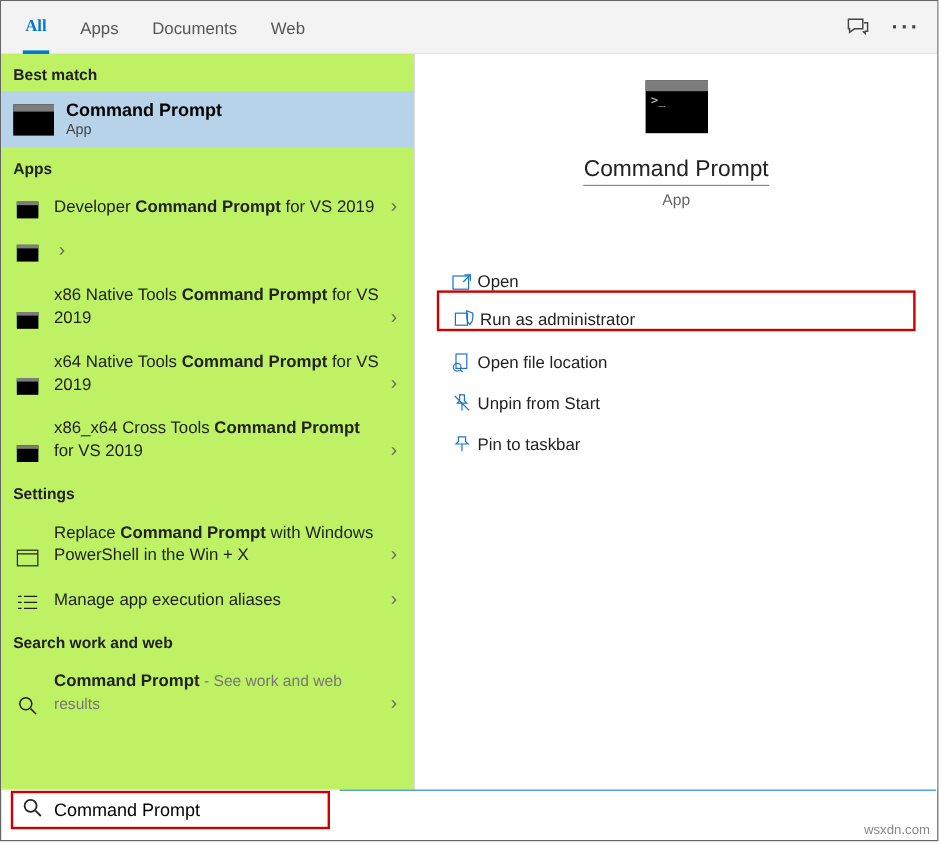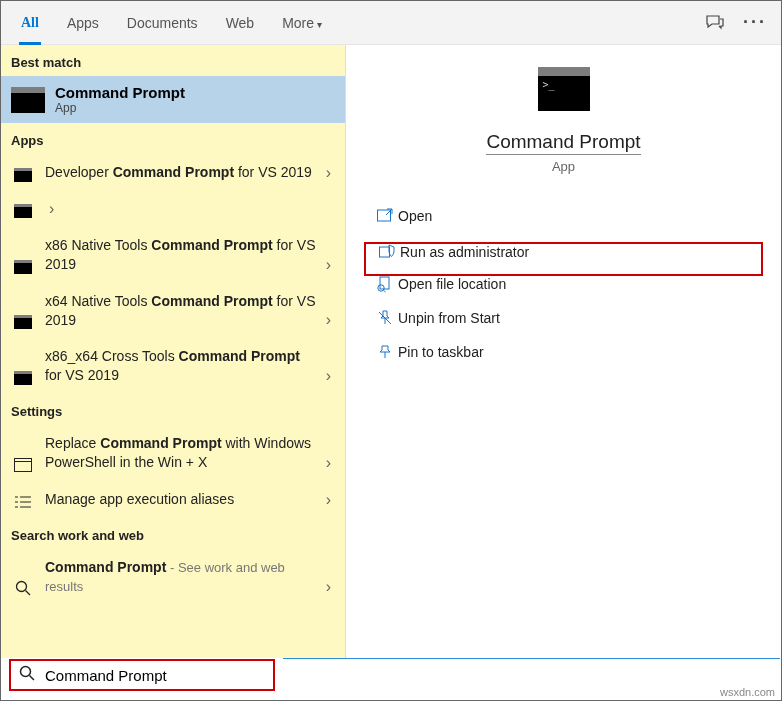--- a/index.html
+++ b/index.html
@@ -11,21 +11,21 @@
   .tab { padding: 0 14px; height: 44px; line-height: 44px; font-size: 14px; color: #555; cursor: pointer; }
   .tab.active { color: #0078d4; font-weight: 600; position: relative; font-family: Liberation Serif, serif; }
   .tab.active::after { content: ""; position: absolute; left: 12px; right: 12px; bottom: 0; height: 3px; background: #0078d4; }
   .tab .chev { font-size: 10px; margin-left: 3px; }
   .tabs-spacer { flex: 1; }
   .feedback-icon, .more-icon { width: 40px; height: 44px; display: flex; align-items: center; justify-content: center; color: #444; cursor: pointer; font-size: 18px; }
   .more-icon { letter-spacing: 2px; font-weight: bold; }
 
   
   .main { display: flex; height: 613px; }
-  .left { width: 345px; background: #fef9c3; border-right: 1px solid #ddd; overflow: hidden; }
+  .left { width: 345px; background: #bef264; border-right: 1px solid #ddd; overflow: hidden; }
   .right { flex: 1; background: #fff; padding-top: 22px; }
 
   .section-label { font-size: 13px; font-weight: 600; color: #222; padding: 10px 10px 6px 10px; }
 
   .best-match { display: flex; align-items: center; background: #b6d3ea; padding: 8px 10px; }
   .cmd-icon { width: 34px; height: 26px; background: #000; margin-right: 10px; position: relative; }
   .cmd-icon::before { content: ""; position: absolute; top: 0; left: 0; right: 0; height: 6px; background: #7d7d7d; }
   .bm-title { font-size: 15px; font-weight: 600; color: #000; }
   .bm-sub { font-size: 12px; color: #444; }
 
@@ -42,21 +42,21 @@
 
   
   .detail { display: flex; flex-direction: column; align-items: center; }
   .big-cmd { width: 52px; height: 44px; background: #000; position: relative; }
   .big-cmd::before { content:""; position:absolute; top:0; left:0; right:0; height:9px; background:#7d7d7d; }
   .big-cmd::after { content:">_"; color:#ccc; font-size:10px; position:absolute; top:12px; left:5px; font-family: monospace; }
   .detail-title { margin-top: 20px; font-size: 19px; color: #222; border-bottom: 1px solid #888; padding-bottom: 1px; }
   .detail-sub { font-size: 13px; color: #666; margin-top: 4px; margin-bottom: 34px; }
 
   .actions { width: 100%; padding: 0 18px; }
-  .action { display: flex; align-items: flex-start; height: 34px; font-size: 14px; color: #222; cursor: pointer; padding-left: 8px; }
+  .action { display: flex; align-items: flex-end; height: 34px; font-size: 14px; color: #222; cursor: pointer; padding-left: 8px; }
   .action .aicon { width: 26px; color: #1a73c9; display: flex; justify-content: center; font-size: 15px; }
   .action.hl { border: 2.5px solid #c00; }
 
   
   .searchbar { position: absolute; left: 8px; bottom: 9px; width: 266px; height: 32px; border: 2.5px solid #c00; background: #fff; display: flex; align-items: center; padding: 0 8px; }
   .searchbar .mag { margin-right: 8px; color: #333; }
   .search-input { border: none; outline: none; font-size: 15px; flex: 1; color: #000; }
 
   .bottom-line { position:absolute; left:282px; right:1px; bottom:41px; height:1px; background:#2a8dd7; }
 
@@ -68,21 +68,20 @@
 </head>
 <body>
 
 <div class="frame">
 
   <div class="tabs">
     <div class="tab active">All</div>
     <div class="tab">Apps</div>
     <div class="tab">Documents</div>
     <div class="tab">Web</div>
-    <div class="tab"><span>More</span><span class="chev">▾</span></div>
     <div class="tabs-spacer"></div>
     <div class="feedback-icon">
       <svg width="20" height="20" viewBox="0 0 20 20">
           <path d="M2 3h12v8H7l-4 3v-3H2z" fill="none" stroke="#444" stroke-width="1.2"></path>
           <path d="M15 6h3v7h-2v2l-2-2" fill="none" stroke="#444" stroke-width="1.2"></path>
         </svg>
     </div>
     <div class="more-icon">···</div>
   </div>
 

